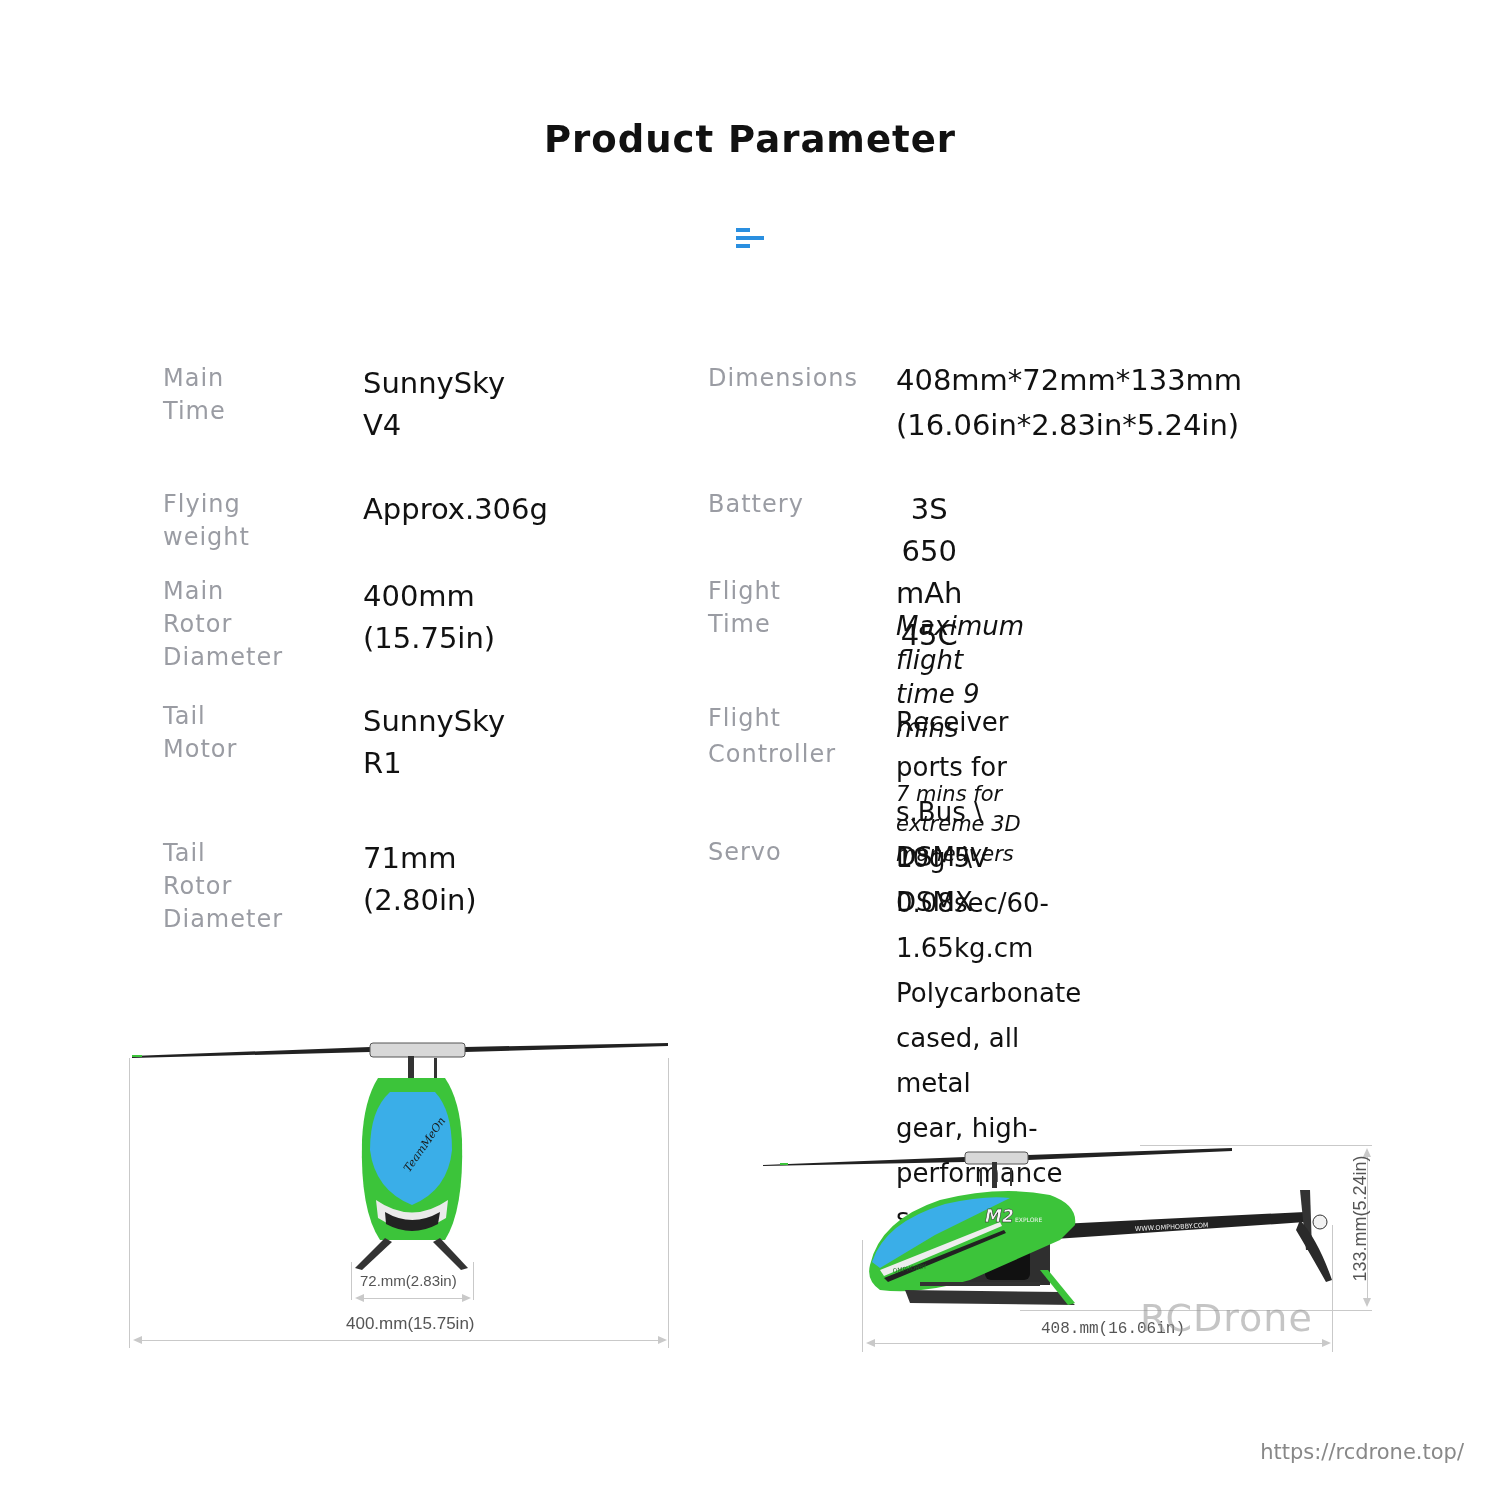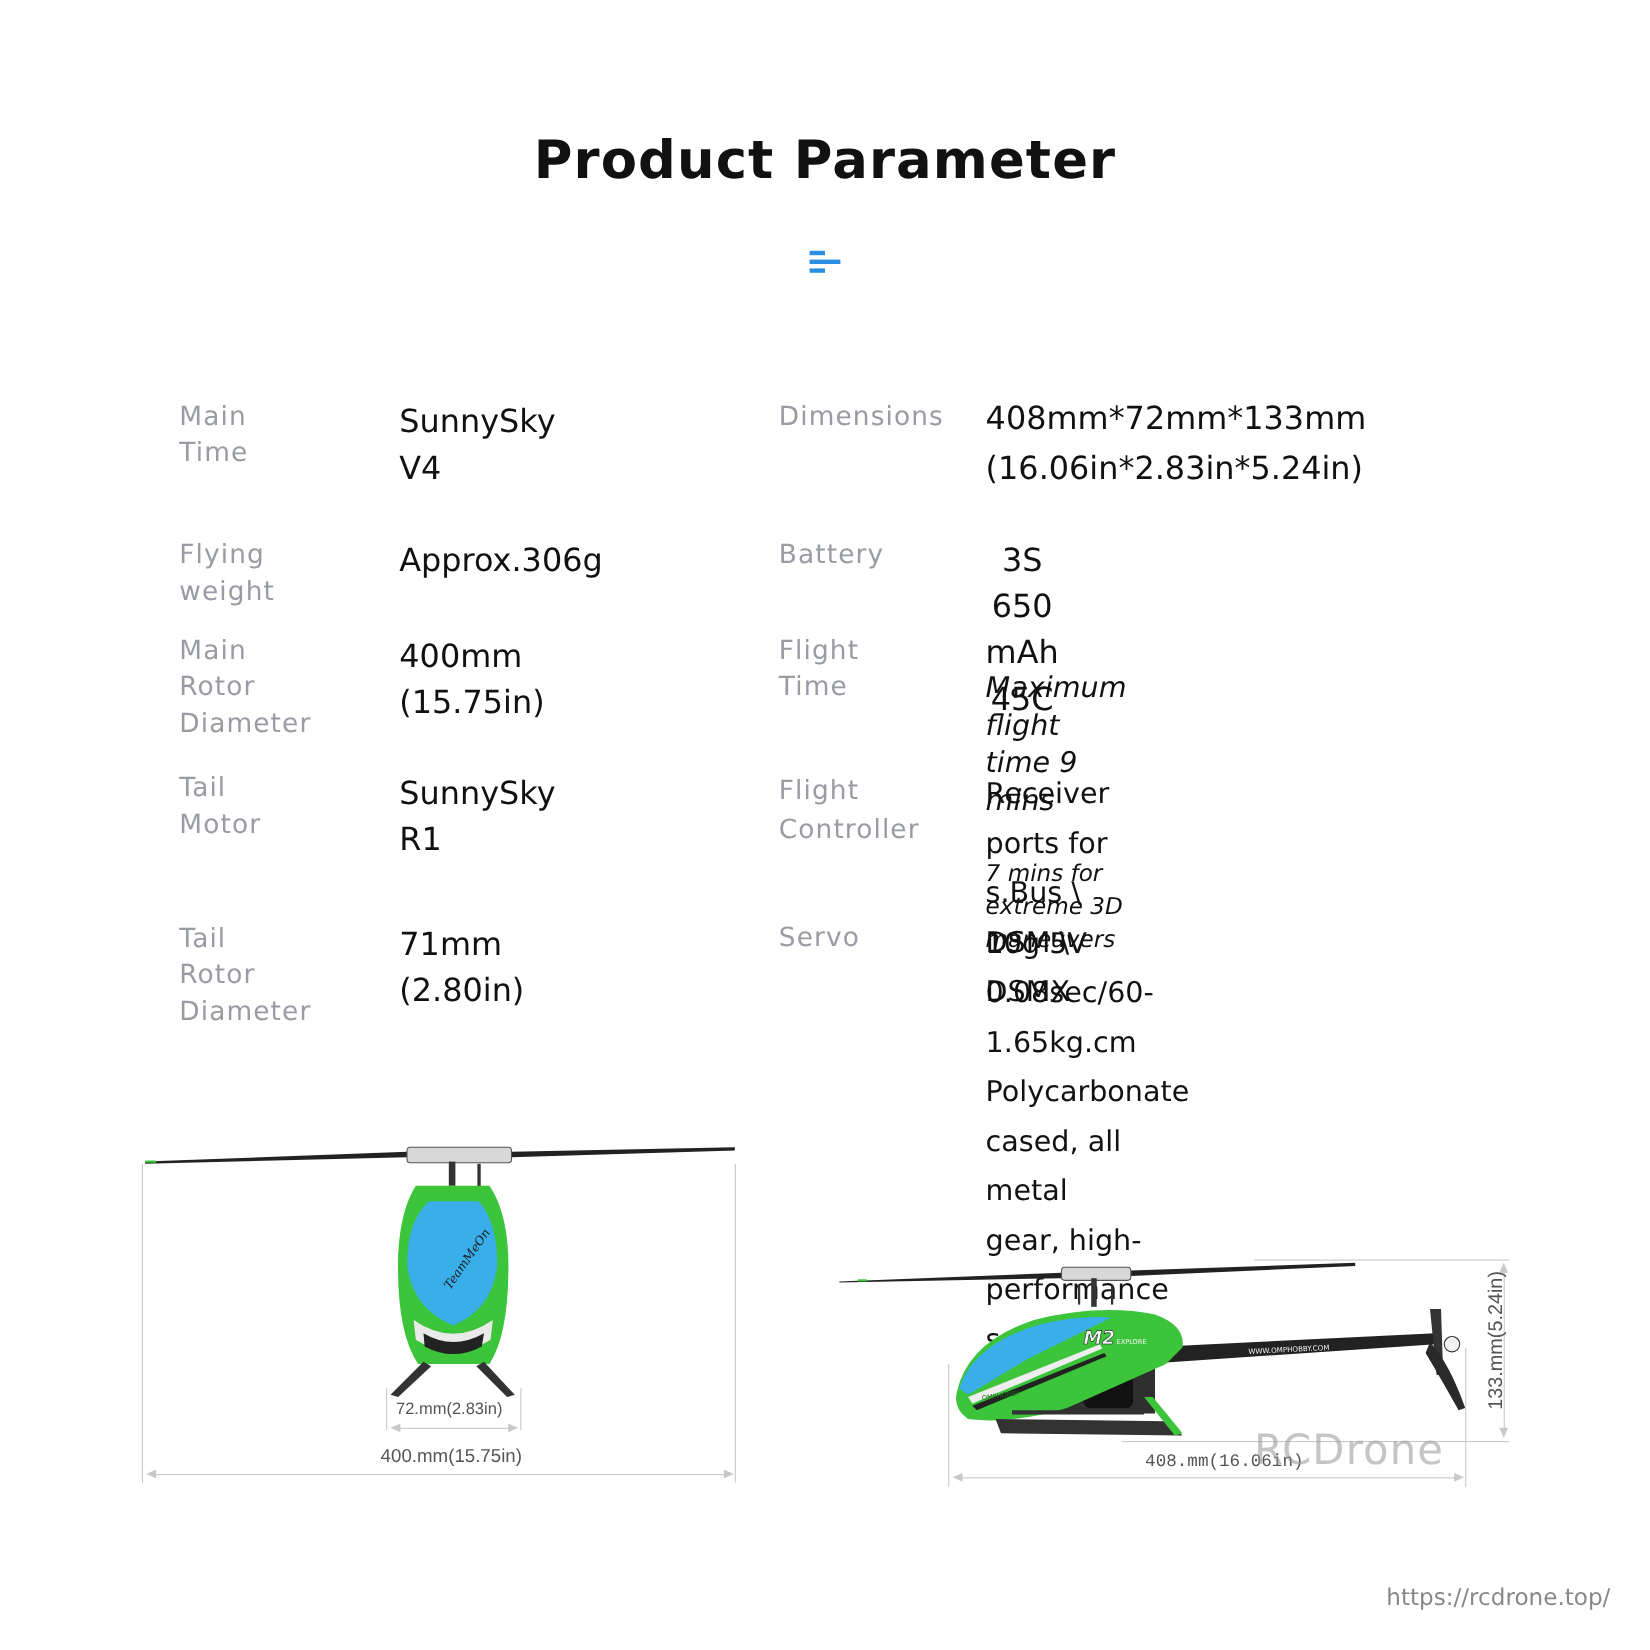--- a/index.html
+++ b/index.html
@@ -1,21 +1,21 @@
 <!DOCTYPE html>
 <html><head>
   <meta charset="utf-8">
   <style>
     * { margin: 0; padding: 0; box-sizing: border-box; }
     html, body { width: 1500px; height: 1500px; background: #ffffff; overflow: hidden; }
     body { position: relative; font-family: "Liberation Sans", "DejaVu Sans", sans-serif; color: #111; }
 
     .title {
       position: absolute; top: 118px; left: 0; width: 1500px; text-align: center;
-      font-family: "DejaVu Sans", sans-serif; font-weight: bold; font-size: 48px; letter-spacing: 1px;
+      font-family: "DejaVu Sans", sans-serif; font-weight: bold; font-size: 37px; letter-spacing: 1px;
       color: #111;
     }
     .title-mark { position: absolute; top: 228px; left: 736px; width: 30px; height: 24px; }
     .title-mark span { position: absolute; left: 0; height: 4px; background: #2a8fe0; }
     .title-mark .b1 { top: 0; width: 14px; }
     .title-mark .b2 { top: 8px; width: 28px; }
     .title-mark .b3 { top: 16px; width: 14px; }
 
     .spec { position: absolute; }
     .spec .label {

